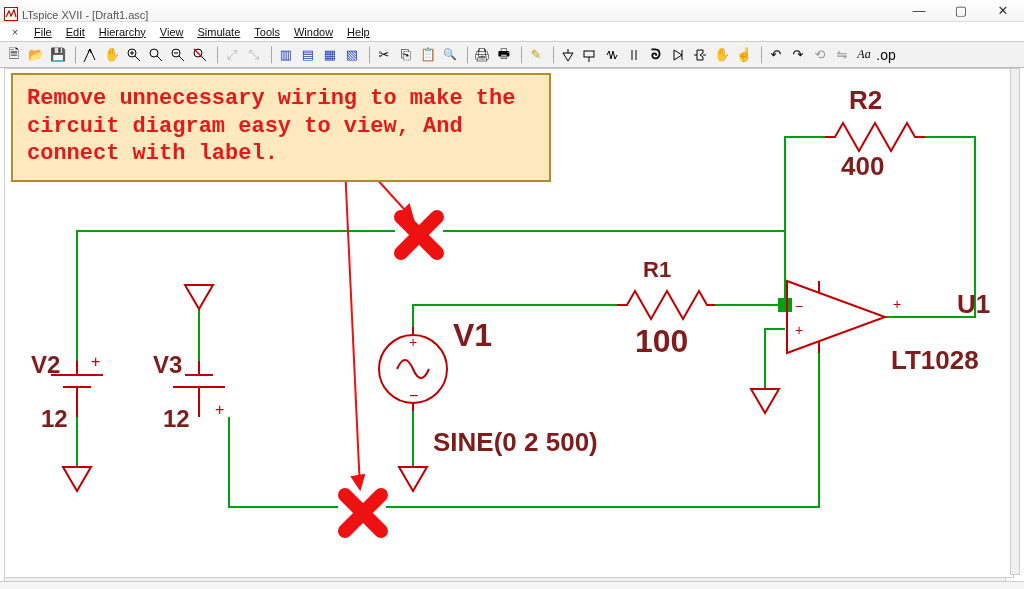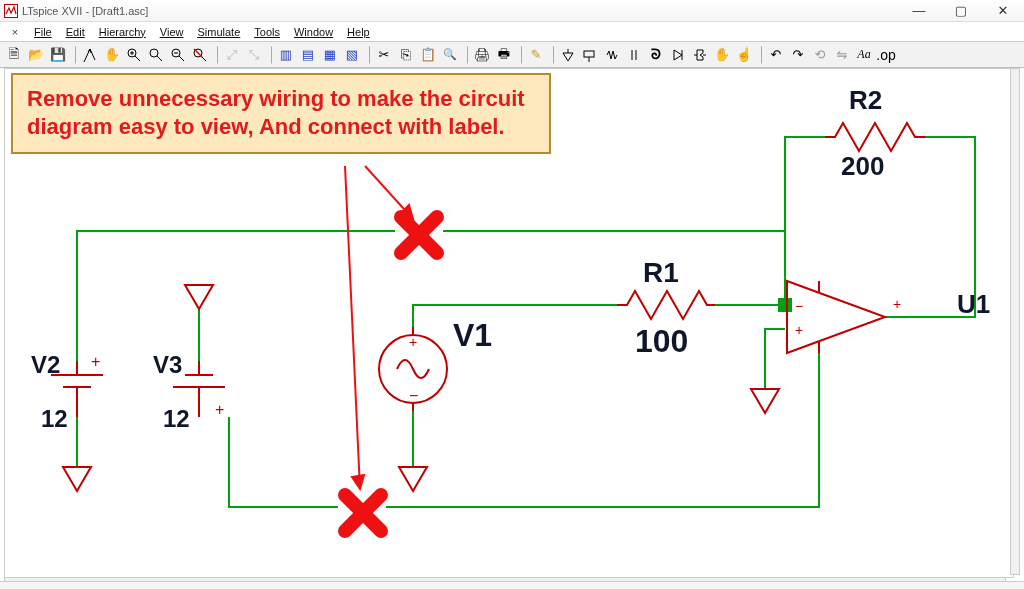--- a/index.html
+++ b/index.html
@@ -9,21 +9,21 @@
     background: #fff;
     width: 1024px;
     height: 589px;
     overflow: hidden;
     position: relative;
   }
   .titlebar {
     height: 22px;
     background: linear-gradient(#fff,#f4f4f4);
     display: flex;
-    align-items: center;
+    align-items: flex-end;
     padding-left: 4px;
     font-size: 11px;
     color: #555;
     border-bottom: 1px solid #ddd;
   }
   .titlebar .icon {
     width: 14px; height: 14px;
     background: #fff;
     border: 1px solid #b00;
     position: relative;
@@ -109,30 +109,30 @@
     background-position: 2px 2px;
   }
   .note {
     position: absolute;
     left: 6px; top: 4px;
     width: 540px;
     padding: 10px 14px 12px 14px;
     background: #fde9bd;
     border: 2px solid #b58a2a;
     color: #e11b1b;
-    font-family: Liberation Sans, sans-serif;
+    font-family: Liberation Mono, monospace;
     font-weight: 700;
     font-size: 22px;
     line-height: 1.25;
   }
   .clabel {
     position: absolute;
     font-family: Arial, sans-serif;
     font-weight: 900;
-    color: #0f172a;
+    color: #7f1d1d;
     white-space: nowrap;
   }
   .statusbar {
     position: absolute;
     left: 0; right: 0; bottom: 0;
     height: 8px;
     background: #f5f5f5;
     border-top: 1px solid #ccc;
   }
   .scrollh {
@@ -373,25 +373,27 @@
 
   <div class="note">Remove unnecessary wiring to make the circuit diagram easy to view, And connect with label.</div>
 
   <div class="clabel" style="left:26px;top:282px;font-size:24px">V2</div>
   <div class="clabel" style="left:36px;top:336px;font-size:24px">12</div>
 
   <div class="clabel" style="left:148px;top:282px;font-size:24px">V3</div>
   <div class="clabel" style="left:158px;top:336px;font-size:24px">12</div>
 
   <div class="clabel" style="left:448px;top:248px;font-size:32px">V1</div>
-
-  <div class="clabel" style="left:638px;top:188px;font-size:28px">R1</div>
+  <div class="clabel" style="left:428px;top:358px;font-size:26px">SINE(0 2 500)</div>
+
+  <div class="clabel" style="left:638px;top:188px;font-size:22px">R1</div>
   <div class="clabel" style="left:630px;top:254px;font-size:32px">100</div>
 
   <div class="clabel" style="left:844px;top:16px;font-size:26px">R2</div>
-  <div class="clabel" style="left:836px;top:82px;font-size:26px">200</div>
+  <div class="clabel" style="left:836px;top:82px;font-size:26px">400</div>
 
   <div class="clabel" style="left:952px;top:220px;font-size:26px">U1</div>
+  <div class="clabel" style="left:886px;top:276px;font-size:26px">LT1028</div>
 </div>
 
 <div class="scrollv"></div>
 <div class="scrollh"></div>
 <div class="statusbar"></div>
 
 </body></html>

